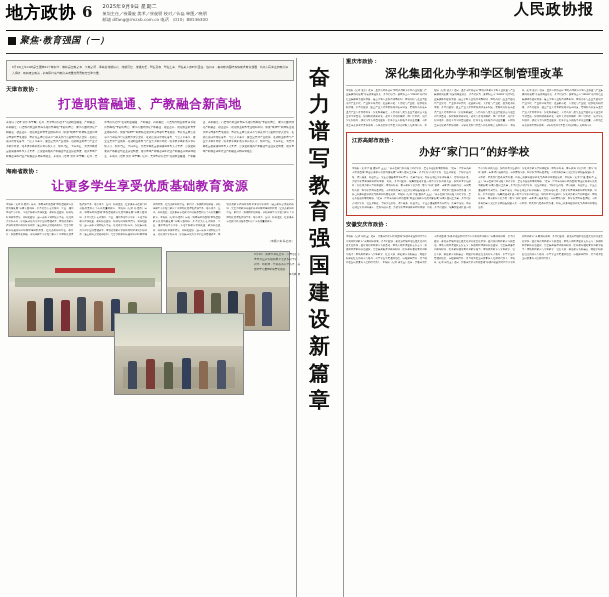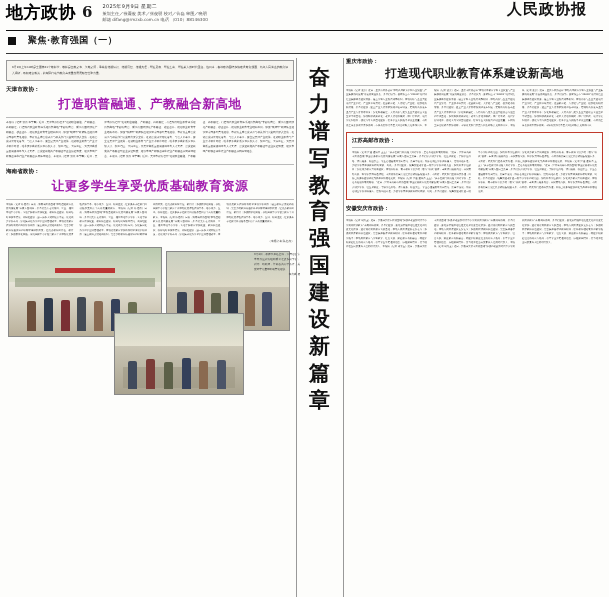--- a/index.html
+++ b/index.html
@@ -14,24 +14,24 @@
   .page{position:relative;width:609px;height:597px;box-sizing:border-box;padding:0 6px;}
 
   
   .masthead{position:relative;height:30px;border-bottom:1.4px solid #111;display:flex;align-items:flex-start;}
   .mh-left{display:flex;align-items:center;gap:4px;padding-top:1px;}
   .mh-title{font-family:"DejaVu Serif","Liberation Serif",serif;font-weight:bold;font-size:17px;letter-spacing:0.5px;color:#000;line-height:1;}
   .mh-num{font-family:"DejaVu Serif",serif;font-weight:bold;font-size:15px;margin-left:2px;}
   .mh-meta{font-size:4.6px;color:#333;line-height:1.5;padding-top:2px;margin-left:6px;}
   .mh-meta .line1{font-size:5px;letter-spacing:.3px;}
   .mh-meta .line2{font-size:4.2px;color:#555;}
-  .mh-right{position:absolute;right:16px;top:0px;font-family:"DejaVu Serif",serif;font-weight:bold;font-size:15px;letter-spacing:1px;color:#111;}
-
-  
-  .section-bar{display:flex;align-items:center;gap:12px;padding:3px 0 2px 2px;}
+  .mh-right{position:absolute;right:9px;top:0px;font-family:"DejaVu Serif",serif;font-weight:bold;font-size:15px;letter-spacing:1px;color:#111;}
+
+  
+  .section-bar{display:flex;align-items:center;gap:4px;padding:3px 0 2px 2px;font-style:italic;}
   .sec-sq{width:8px;height:8px;background:#111;display:inline-block;}
   .sec-label{font-family:"DejaVu Serif",serif;font-weight:bold;font-size:9px;letter-spacing:.5px;}
 
   
   .body-wrap{display:flex;gap:4px;height:560px;}
   .col-left{width:288px;position:relative;}
   .col-band{width:44px;position:relative;}
   .col-right{width:257px;position:relative;}
 
   
@@ -201,29 +201,30 @@
         <span>新</span>
         <span>篇</span>
         <span>章</span>
       </div>
     </div>
 
     <div class="col-right">
 
       <div class="art">
         <div class="r-head">重庆市政协：</div>
-        <div class="r-title">打造现代职业教育体系建设新高地</div>
+        <div class="r-title">深化集团化办学和学区制管理改革</div>
         <div class="rule"></div>
         <div class="cols3">
           <div class="ftxt sm">本报讯（记者 凌云）近日，重庆市政协召开“推动高等教育学科专业设置与产业集群协同发展”月度协商座谈会。委员们认为，要紧扣全市“33618”现代制造业集群体系建设需要，健全学科专业动态调整机制，推动高校与企业共建现代产业学院、产业技术研究院，促进教育链、人才链与产业链、创新链有机衔接。委员们建议，建立产业人才需求预测和发布制度，定期向高校发布重点产业人才需求目录；深化科教融汇，支持高校与龙头企业共建联合实验室和中试基地，加快科技成果转化；改革人才培养模式，推广订单式、现代学徒制培养，强化实习实训基地建设，提升学生实践能力和就业质量。市政协主席会议成员参加协商，市级有关部门负责人到会听取意见并作回应。本报讯（记者 凌云）近日，重庆市政协召开“推动高等教育学科专业设置与产业集群协同发展”月度协商座谈会。委员们认为，要紧扣全市“33618”现代制造业集群体系建设需要，健全学科专业动态调整机制，推动高校与企业共建现代产业学院、产业技术研究院，促进教育链、人才链与产业链、创新链有机衔接。委员们建议，建立产业人才需求预测和发布制度，定期向高校发布重点产业人才需求目录；深化科教融汇，支持高校与龙头企业共建联合实验室和中试基地，加快科技成果转化；改革人才培养模式，推广订单式、现代学徒制培养，强化实习实训基地建设，提升学生实践能力和就业质量。市政协主席会议成员参加协商，市级有关部门负责人到会听取意见并作回应。本报讯（记者 凌云）近日，重庆市政协召开“推动高等教育学科专业设置与产业集群协同发展”月度协商座谈会。委员们认为，要紧扣全市“33618”现代制造业集群体系建设需要，健全学科专业动态调整机制，推动高校与企业共建现代产业学院、产业技术研究院，促进教育链、人才链与产业链、创新链有机衔接。委员们建议，建立产业人才需求预测和发布制度，定期向高校发布重点产业人才需求目录；深化科教融汇，支持高校与龙头企业共建联合实验室和中试基地，加快科技成果转化；改革人才培养模式，推广订单式、现代学徒制培养，强化实习实训基地建设，提升学生实践能力和就业质量。市政协主席会议成员参加协商，市级有关部门负责人到会听取意见并作回应。</div>
         </div>
       </div>
 
       <div class="boxed">
         <div class="r-head">江苏高邮市政协：</div>
+        <div class="r-title sm">办好“家门口”的好学校</div>
         <div class="rule"></div>
         <div class="cols2">
           <div class="ftxt sm">本报讯（记者 江迪 通讯员 王正）“孩子在家门口就能上到好学校，是老百姓最朴素的期盼。”近日，江苏省高邮市政协围绕“推进义务教育优质均衡发展”开展专题民主监督，委员们深入城乡学校、社区和家庭，了解学位供给、课后服务、校园安全、学生心理健康等方面情况。监督中发现，部分老城区学校班额偏大、活动场地不足，乡镇学校音体美教师相对紧缺。对此，委员们建议，统筹新建改扩建一批中小学校和幼儿园，加快补齐学位缺口；深化城乡教育共同体建设，推动名校长、骨干教师下沉乡村；落实“双减”要求，丰富课后服务内容，开设劳动实践、科学探究等特色课程。市政协将监督意见汇总形成报告报送市委、市政府，相关部门逐条研究办理，目前已有多项建议转化为具体举措落地见效。本报讯（记者 江迪 通讯员 王正）“孩子在家门口就能上到好学校，是老百姓最朴素的期盼。”近日，江苏省高邮市政协围绕“推进义务教育优质均衡发展”开展专题民主监督，委员们深入城乡学校、社区和家庭，了解学位供给、课后服务、校园安全、学生心理健康等方面情况。监督中发现，部分老城区学校班额偏大、活动场地不足，乡镇学校音体美教师相对紧缺。对此，委员们建议，统筹新建改扩建一批中小学校和幼儿园，加快补齐学位缺口；深化城乡教育共同体建设，推动名校长、骨干教师下沉乡村；落实“双减”要求，丰富课后服务内容，开设劳动实践、科学探究等特色课程。市政协将监督意见汇总形成报告报送市委、市政府，相关部门逐条研究办理，目前已有多项建议转化为具体举措落地见效。本报讯（记者 江迪 通讯员 王正）“孩子在家门口就能上到好学校，是老百姓最朴素的期盼。”近日，江苏省高邮市政协围绕“推进义务教育优质均衡发展”开展专题民主监督，委员们深入城乡学校、社区和家庭，了解学位供给、课后服务、校园安全、学生心理健康等方面情况。监督中发现，部分老城区学校班额偏大、活动场地不足，乡镇学校音体美教师相对紧缺。对此，委员们建议，统筹新建改扩建一批中小学校和幼儿园，加快补齐学位缺口；深化城乡教育共同体建设，推动名校长、骨干教师下沉乡村；落实“双减”要求，丰富课后服务内容，开设劳动实践、科学探究等特色课程。市政协将监督意见汇总形成报告报送市委、市政府，相关部门逐条研究办理，目前已有多项建议转化为具体举措落地见效。</div>
         </div>
       </div>
 
       <div class="art">
         <div class="r-head">安徽安庆市政协：</div>
         <div class="rule"></div>
         <div class="cols3">

